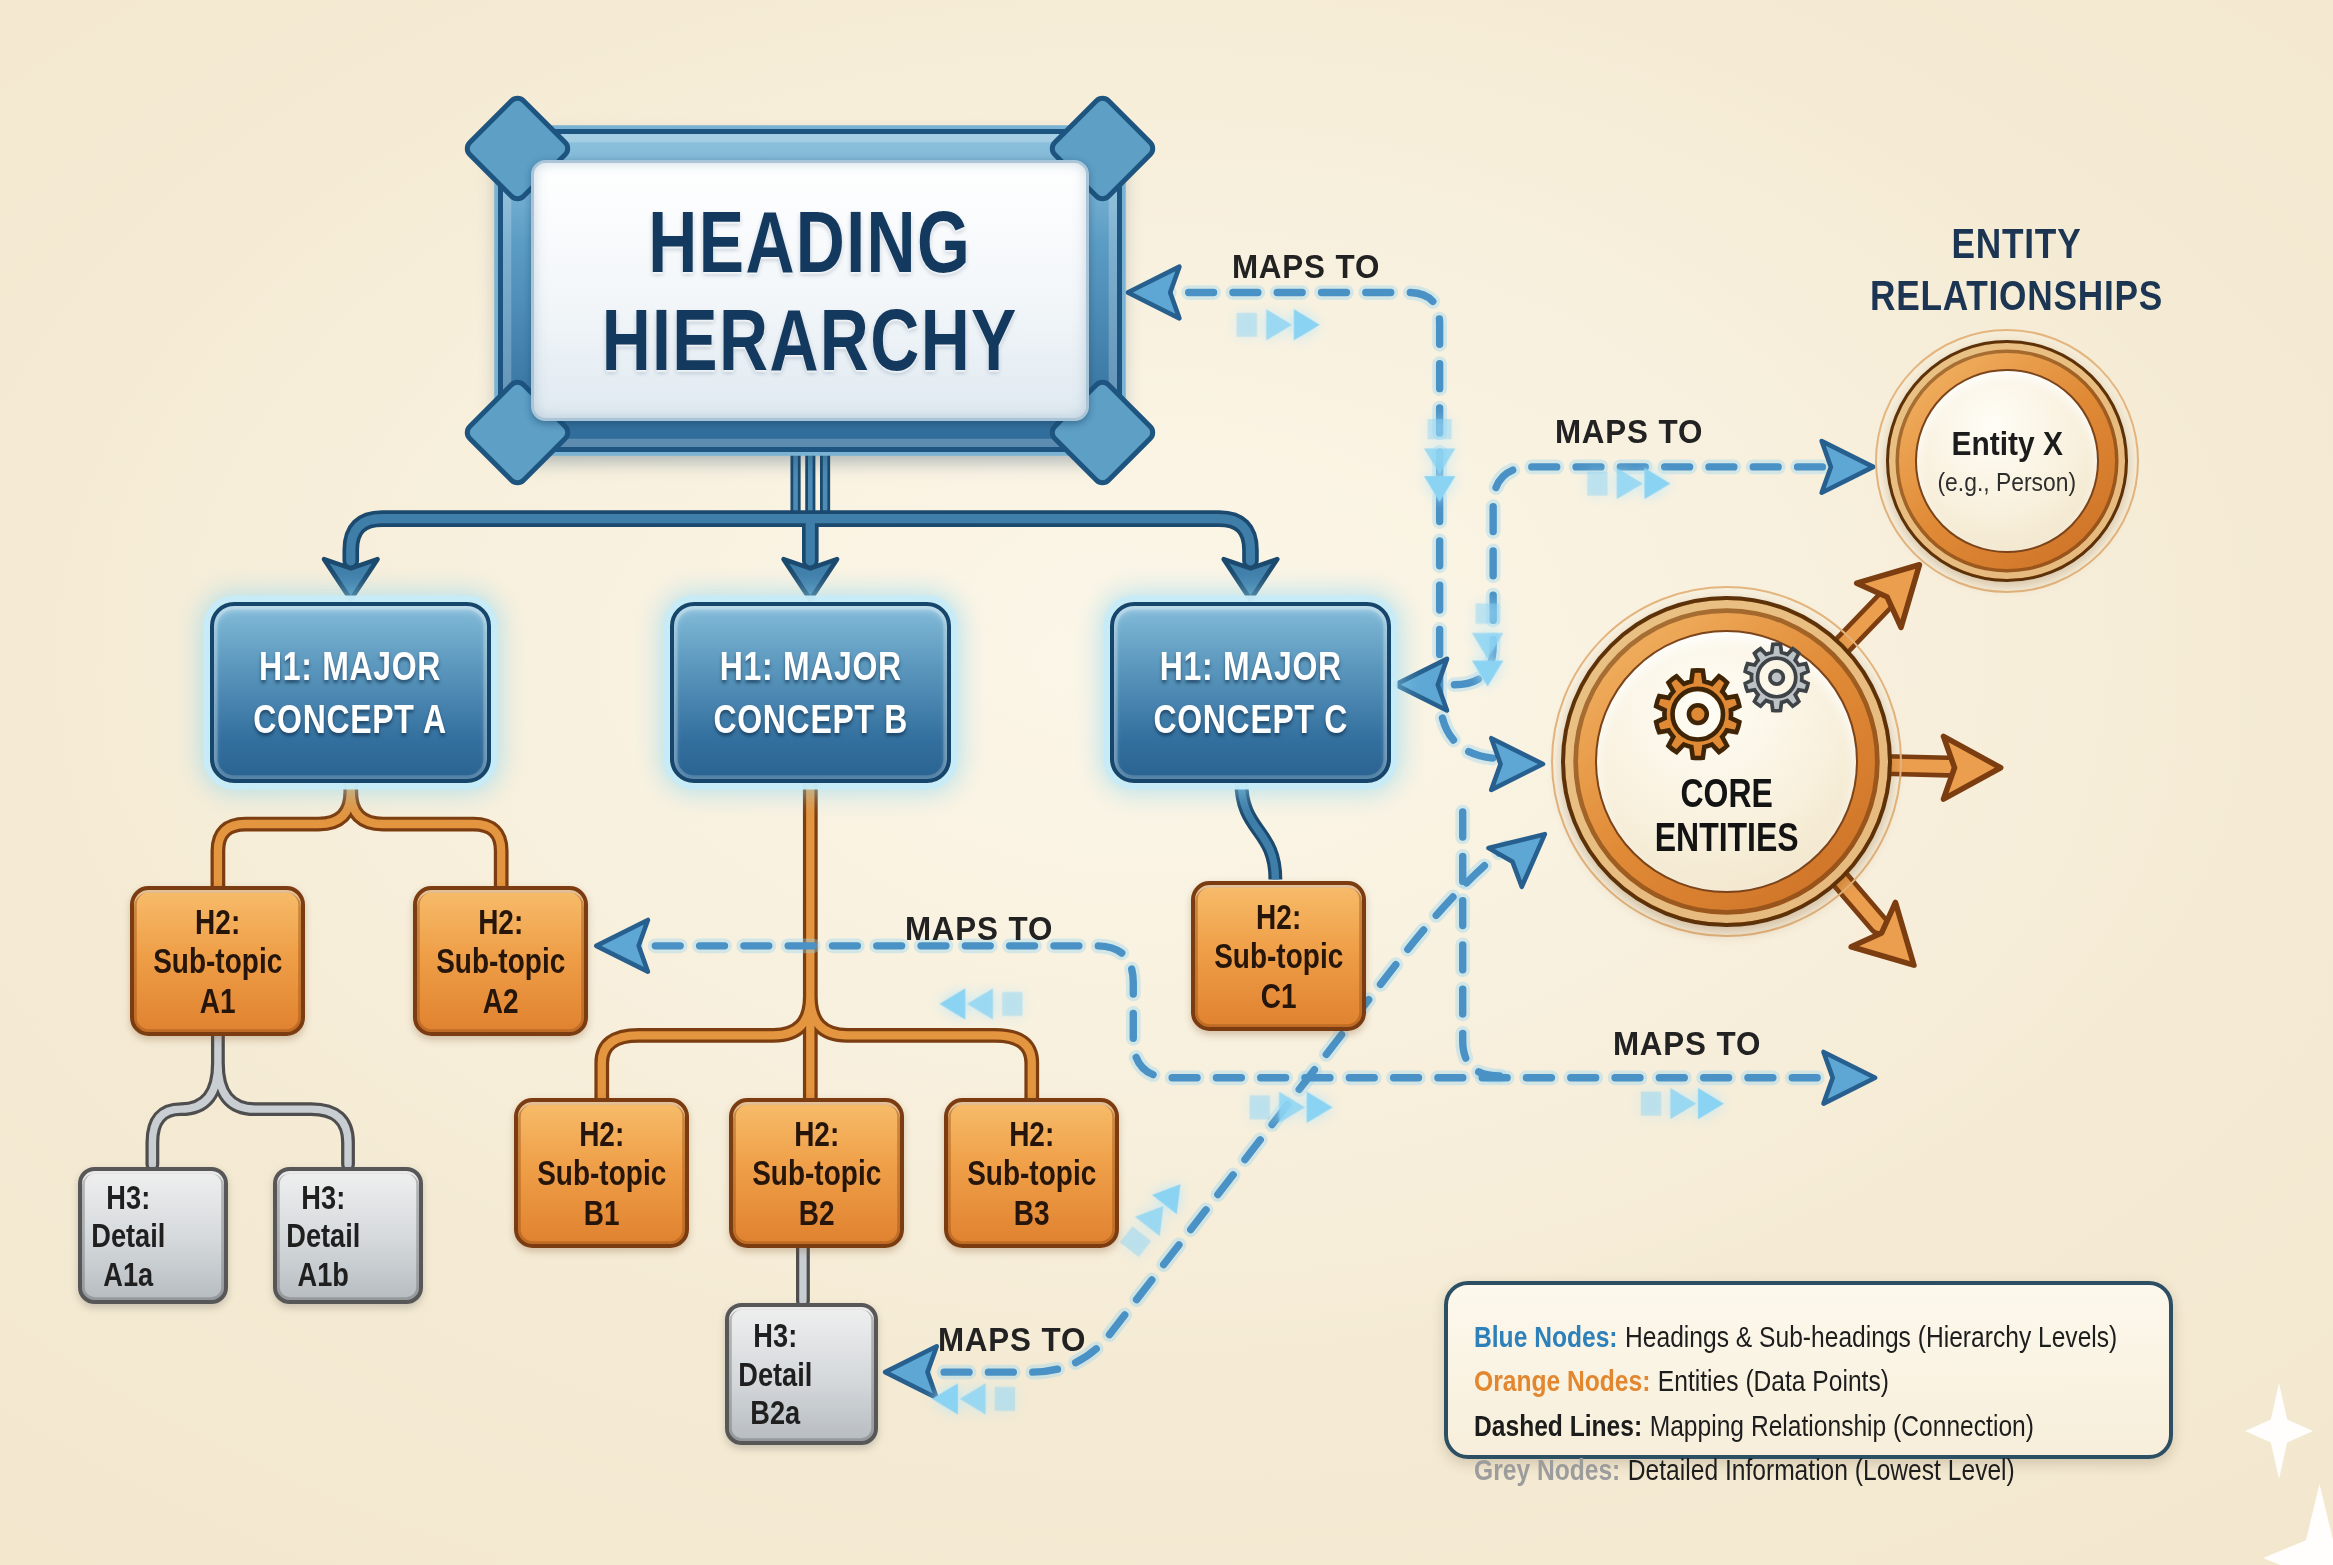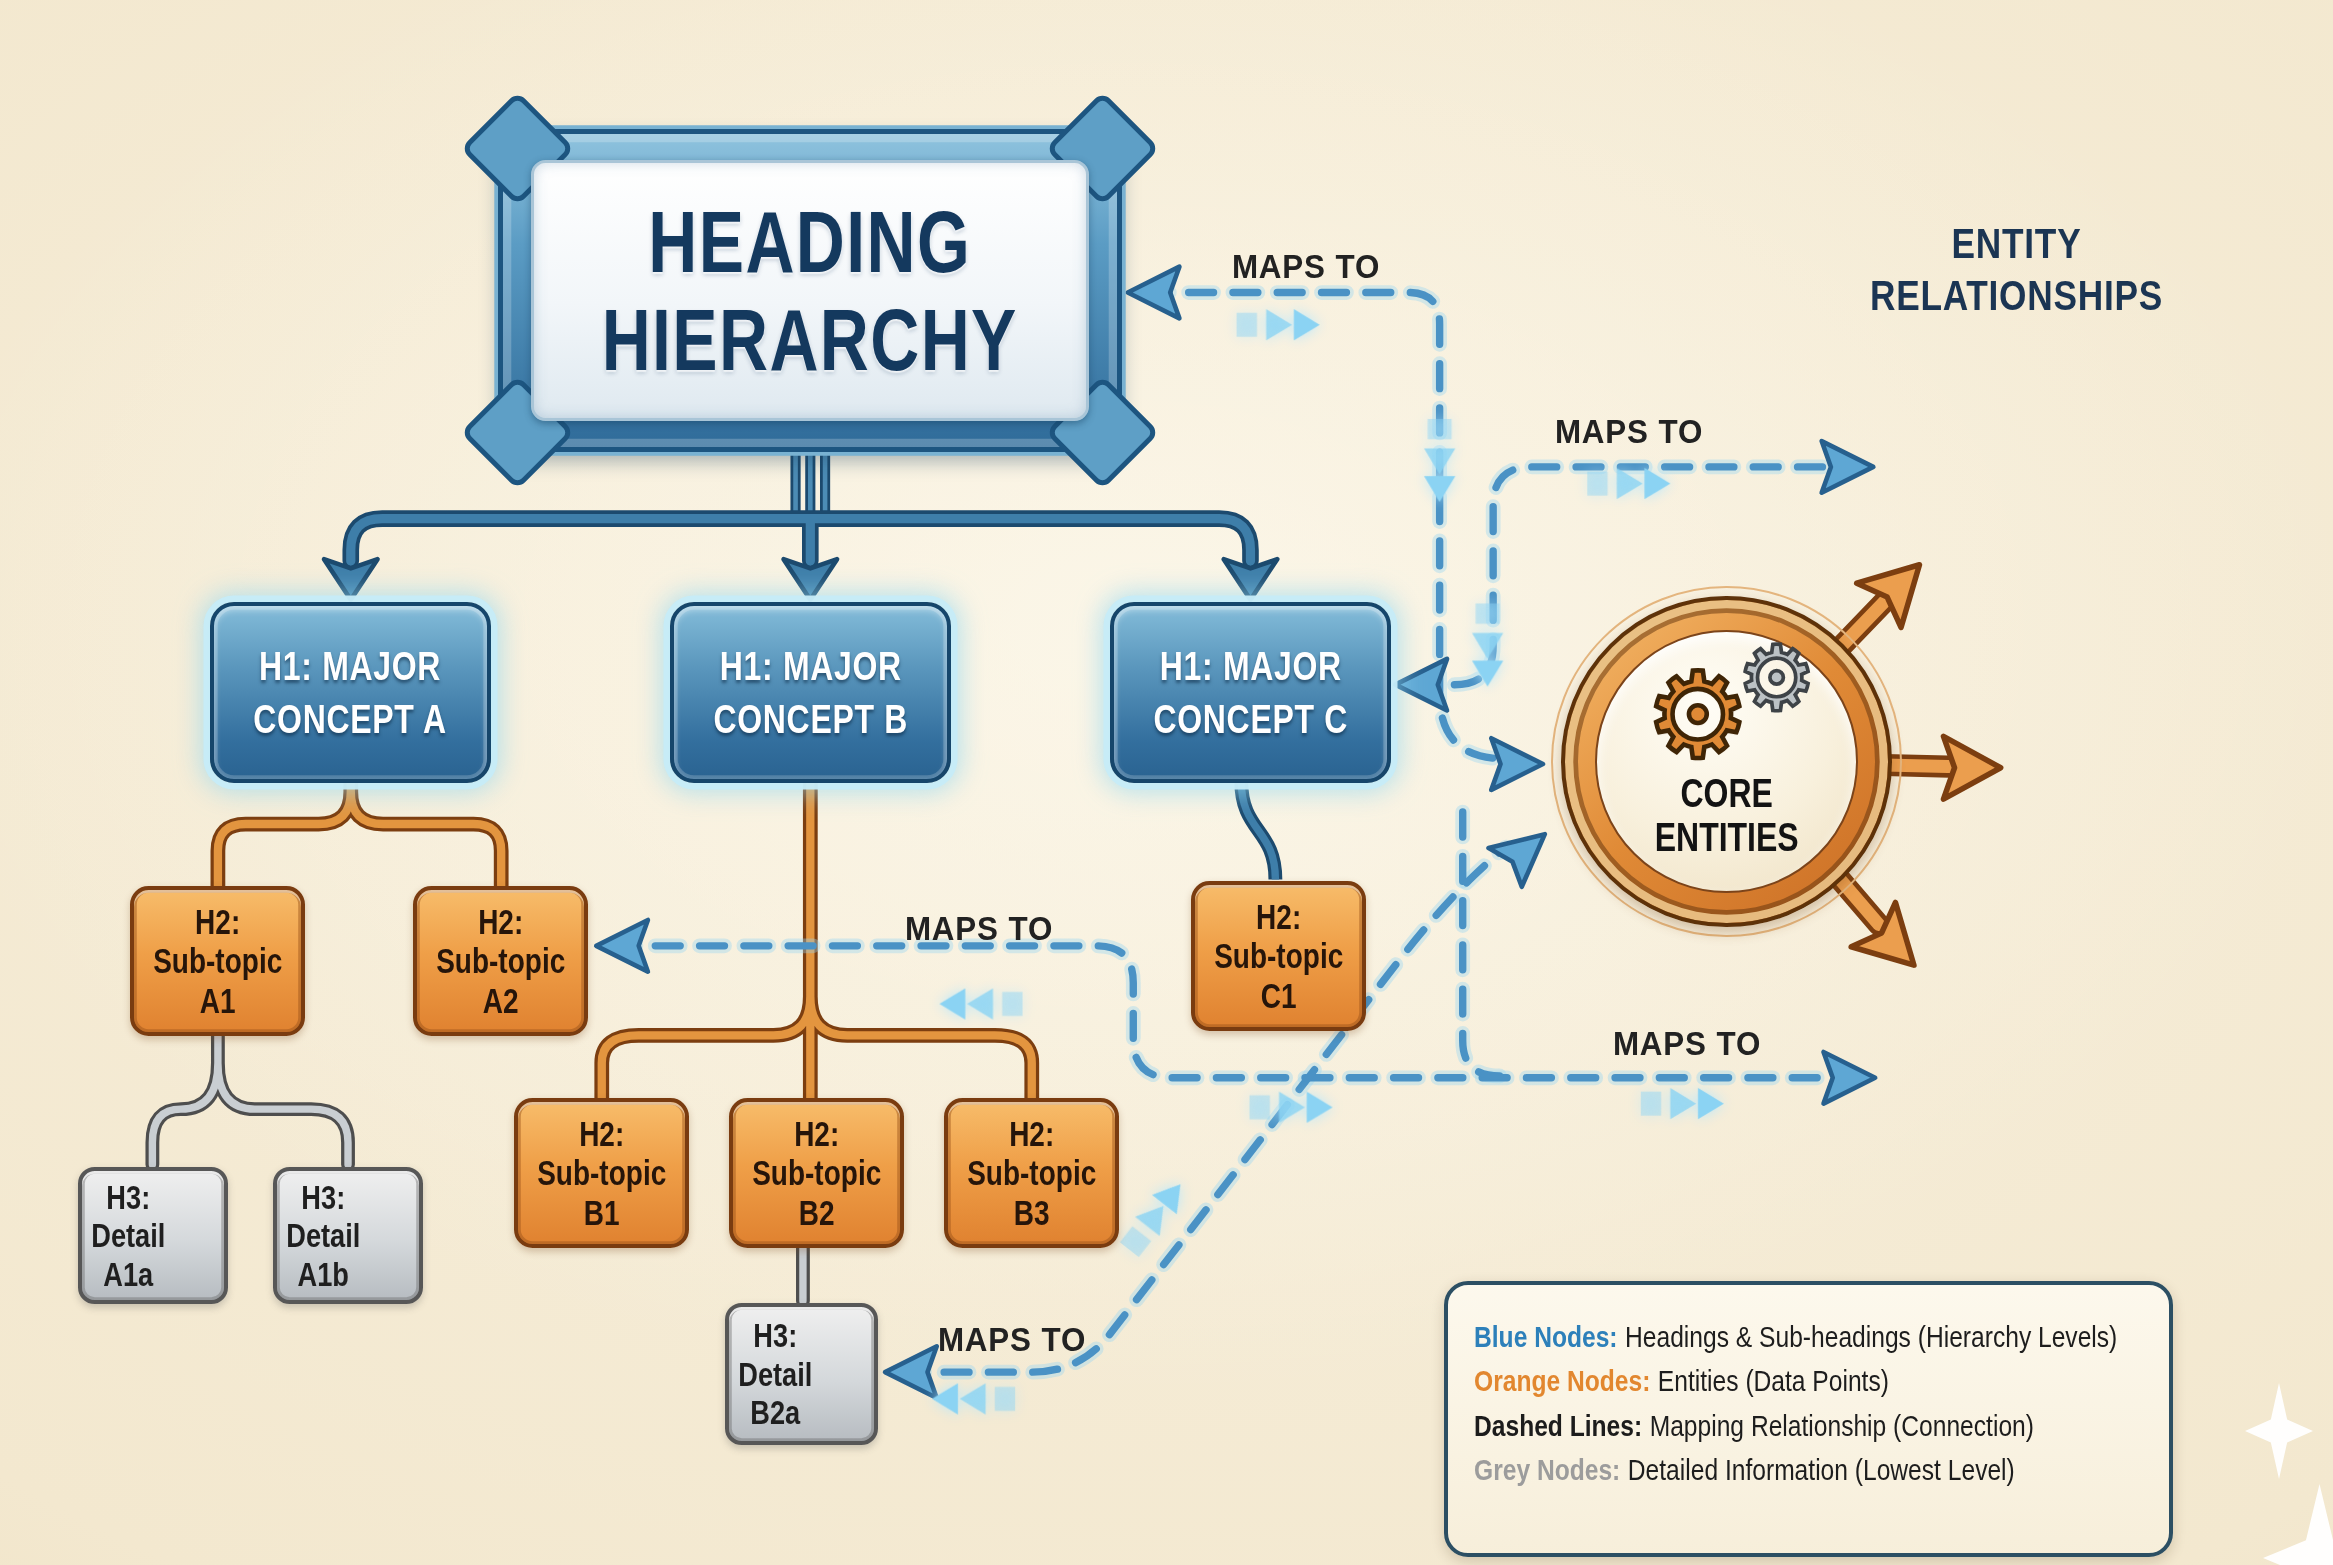--- a/index.html
+++ b/index.html
@@ -79,21 +79,21 @@
   .core-text{position:absolute;left:0;bottom:31px;width:100%;text-align:center;font-size:40px;font-weight:bold;
     line-height:1.12;color:#131313;white-space:pre-line;transform:scaleX(.8);}
 
   
   .er-title{position:absolute;left:1832px;top:218px;width:369px;text-align:center;font-size:43px;font-weight:bold;
     color:#1b3553;line-height:1.2;white-space:pre-line;transform:scaleX(.82);transform-origin:50% 0;letter-spacing:0.9px;}
   .maps-label{position:absolute;transform:translate(-50%,-50%) scaleX(.95);font-size:33px;font-weight:600;
     color:#222;letter-spacing:0.9px;white-space:nowrap;}
 
   
-  .legend-box{position:absolute;left:1444px;top:1281px;width:729px;height:276px;border-radius:24px;box-sizing:border-box;
+  .legend-box{position:absolute;left:1444px;top:1281px;width:729px;height:178px;border-radius:24px;box-sizing:border-box;
     border:4.6px solid #2c4f63;background:linear-gradient(180deg,rgba(253,249,238,.95),rgba(247,239,219,.92));
     box-shadow:0 4.6px 13px rgba(60,40,10,.18);text-align:right;}
   .legend-row{position:absolute;left:26px;white-space:nowrap;font-size:30px;color:#1d1d1d;
     transform:scaleX(.82);transform-origin:left center;}
   .legend-term{font-weight:bold;}
   .legend-desc{margin-left:9.2px;}
 
   .sparkle{position:absolute;background:#fff;opacity:.95;
     clip-path:polygon(50% 0%,62% 38%,100% 50%,62% 62%,50% 100%,38% 62%,0% 50%,38% 38%);}
 
@@ -295,20 +295,28 @@
     <div class="core-ring">
       <div class="core-inner">
         <span class="gear gear-orange">⚙</span>
         <span class="gear gear-grey">⚙</span>
         <div class="core-text">CORE
 ENTITIES</div>
       </div>
     </div>
   </div>
 
+  <div class="entity-halo" style="left:1875px;top:329px;">
+    <div class="entity-ring">
+        <div class="entity-inner">
+      <div class="entity-name">Entity X</div>
+      <div class="entity-sub">(e.g., Person)</div>
+    </div>
+      </div>
+  </div>
 
   <div class="maps-label" style="left:1306px;top:267px;">MAPS TO</div>
   <div class="maps-label" style="left:1629px;top:432px;">MAPS TO</div>
   <div class="maps-label" style="left:979px;top:929px;">MAPS TO</div>
   <div class="maps-label" style="left:1687px;top:1044px;">MAPS TO</div>
   <div class="maps-label" style="left:1012px;top:1340px;">MAPS TO</div>
 
   <div class="legend-box">
     <div class="legend-row" style="top:35px;">
       <span class="legend-term" style="color: rgb(45, 128, 186);">Blue Nodes:</span><span class="legend-desc">Headings &amp; Sub-headings (Hierarchy Levels)</span>

